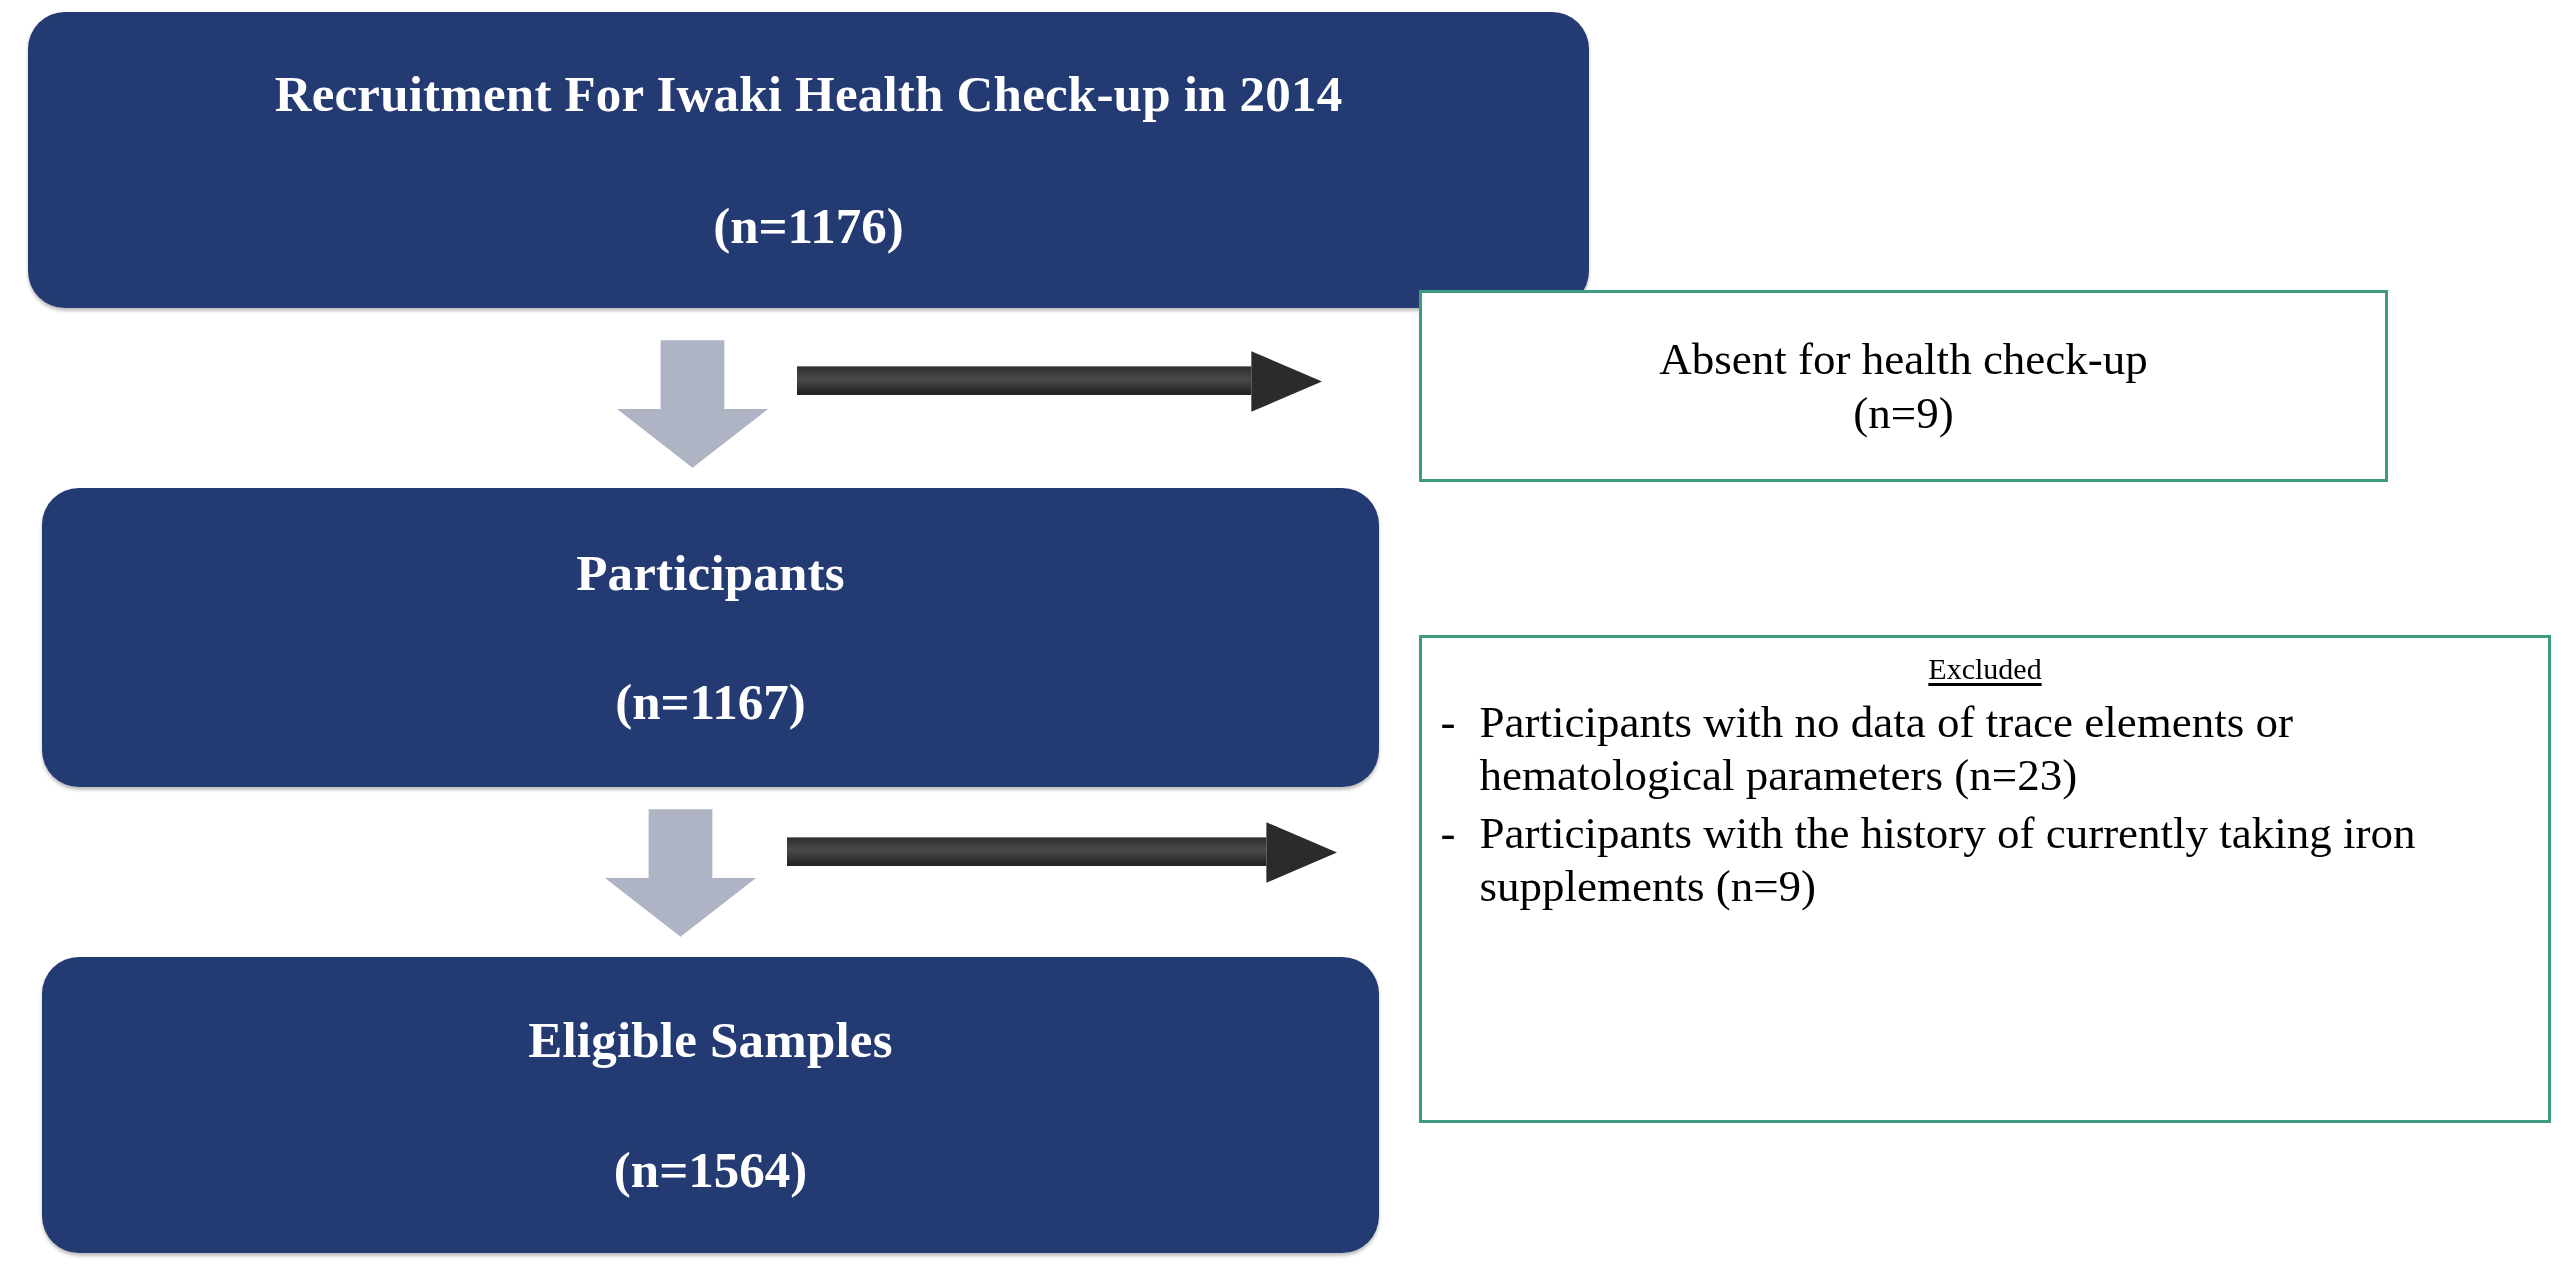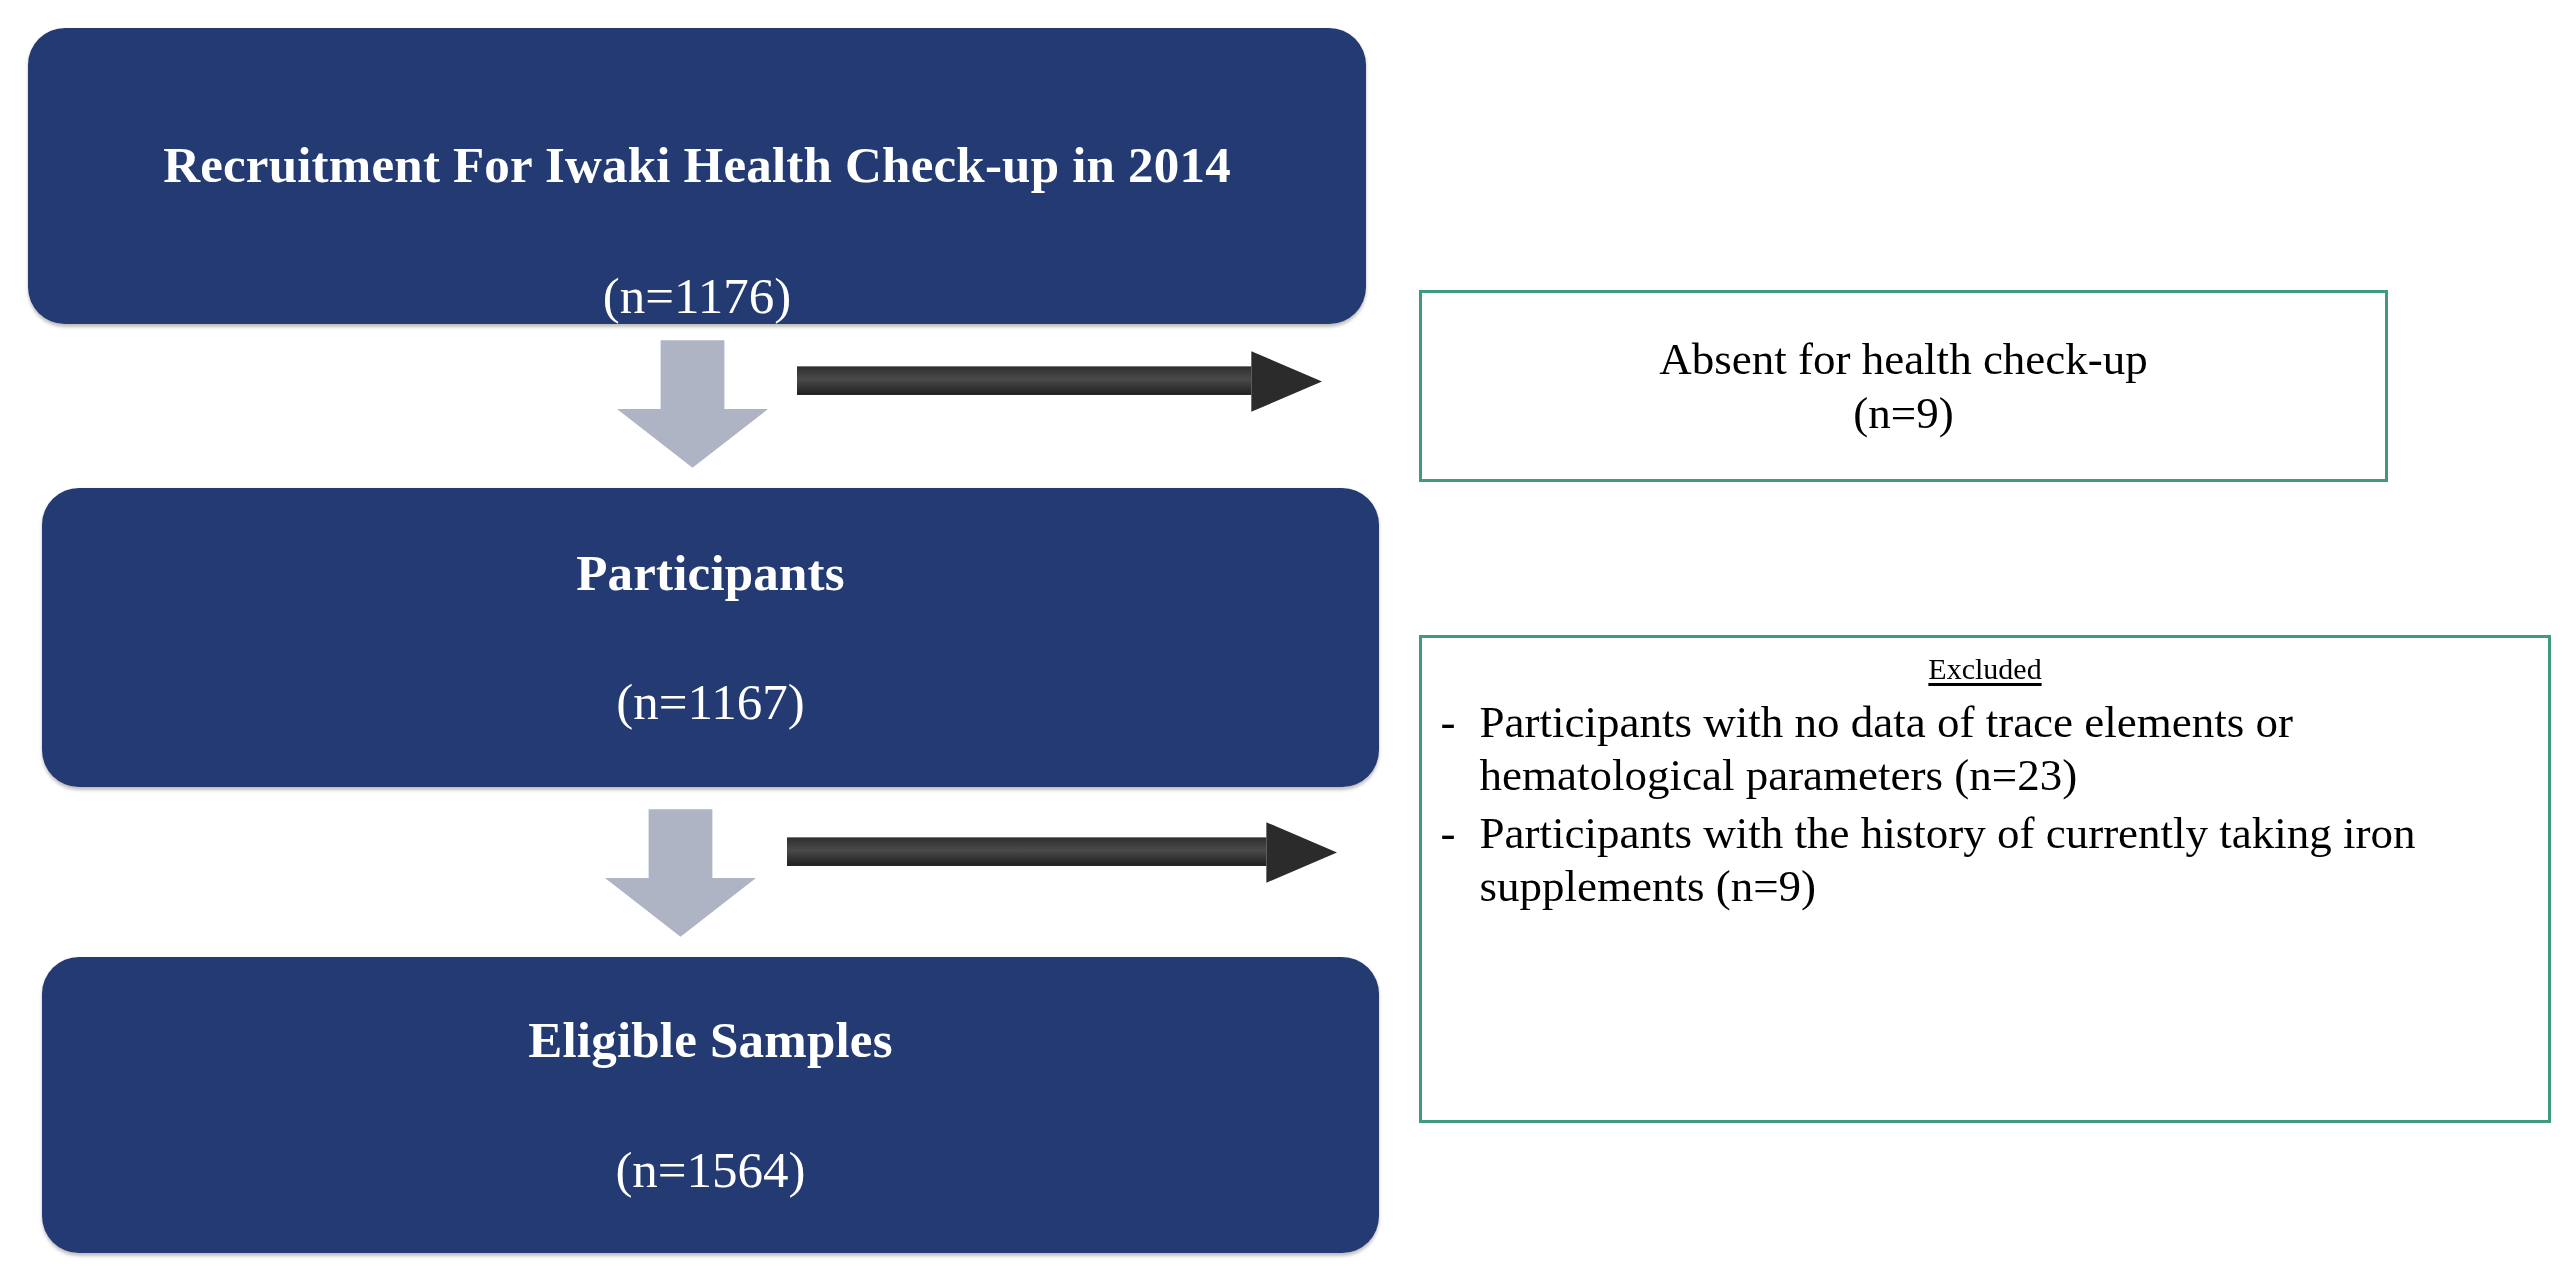--- a/index.html
+++ b/index.html
@@ -34,27 +34,27 @@
     box-shadow: 0 2.5px 3.4px rgba(0,0,0,0.25);
   }
   .blue-title {
     font-weight: bold;
     font-size: 51px;
     line-height: 1.12;
     letter-spacing: 0.2px;
     padding: 0 34px;
   }
   .blue-count {
-    font-weight: normal;
+    font-weight: bold;
     font-size: 51px;
     line-height: 1.1;
     margin-top: 40px;
   }
 
-  #box-recruitment { left: 28px;  top: 28px;   width: 1338px; height: 296px; justify-content: flex-end; }
+  #box-recruitment { left: 28px;  top: 12px;   width: 1561px; height: 296px; }
   #box-recruitment .blue-title { margin-bottom: 34px; }
 
   #box-participants { left: 42px; top: 488px;  width: 1337px; height: 299px; }
   #box-participants .blue-title { margin-bottom: 32px; }
 
   #box-eligible { left: 42px;  top: 957px; width: 1337px; height: 296px; }
   #box-eligible .blue-title { margin-bottom: 32px; }
 
   
   .green-box {

